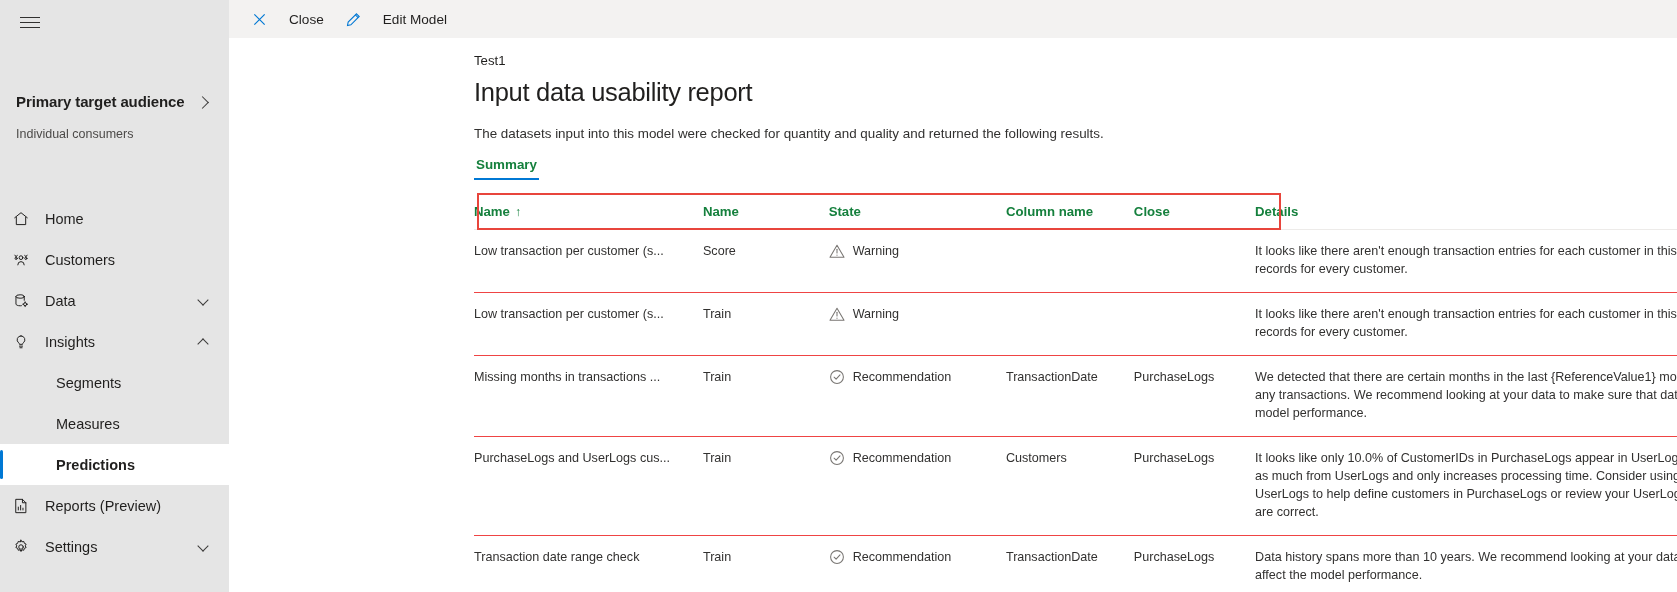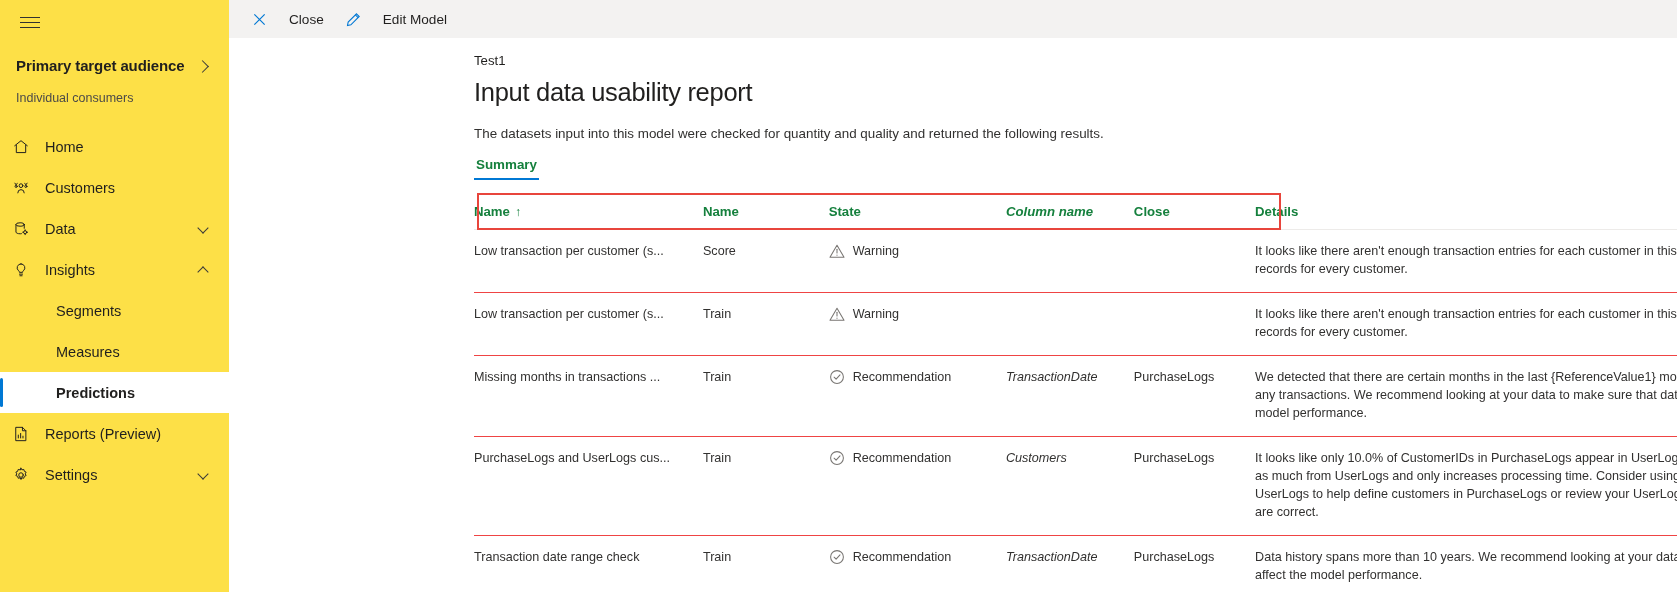--- a/index.html
+++ b/index.html
@@ -10,23 +10,23 @@
     background: #ffffff;
     font-family: "Liberation Sans", sans-serif;
     -webkit-font-smoothing: antialiased;
   }
 
   #app { display: flex; width: 1677px; height: 592px; }
 
   
   #sidebar {
     width: 229px; min-width: 229px; height: 592px;
-    background: #fde047;
+    background: #e5e5e5;
     position: relative;
-    display: flex; flex-direction: column;
+    display: flex; flex-direction: column; gap: 36px;
   }
   .hamburger {
     width: 48px; height: 40px;
     display: flex; flex-direction: column; justify-content: center;
     align-items: center; gap: 4px;
     margin-top: 2px; margin-left: 6px;
     cursor: pointer;
   }
   .hamburger span { display: block; width: 20px; height: 1px; background: #323130; }
 
@@ -127,21 +127,21 @@
     padding: 12px 0 10px 0; vertical-align: bottom; border-bottom: 1px solid #edebe9;
   }
   table.grid td {
     font-size: 12.6px; color: #323130; vertical-align: top;
     padding: 12px 0 14px 0; border-bottom: 1px solid #ef4444;
     line-height: 18px;
   }
   .c-name   { width: 204px; padding-right: 10px; }
   .c-step   { width: 112px; }
   .c-state  { width: 158px; }
-  .c-col    { width: 114px; font-style: italic; }
+  .c-col    { width: 114px; }
   .c-table  { width: 108px; }
   .c-detail { width: 580px; padding-right: 8px; }
 
   td.c-name   { color: #201f1e; font-size: 13.2px;
                 white-space: nowrap; overflow: hidden; text-overflow: ellipsis; }
   td.c-detail { color: #605e5c; }
   td.c-step, td.c-col, td.c-table { color: #323130; }
 
   .state-cell { display: flex; align-items: flex-start; gap: 8px; }
   .state-cell .txt { line-height: 18px; color: #323130; }

